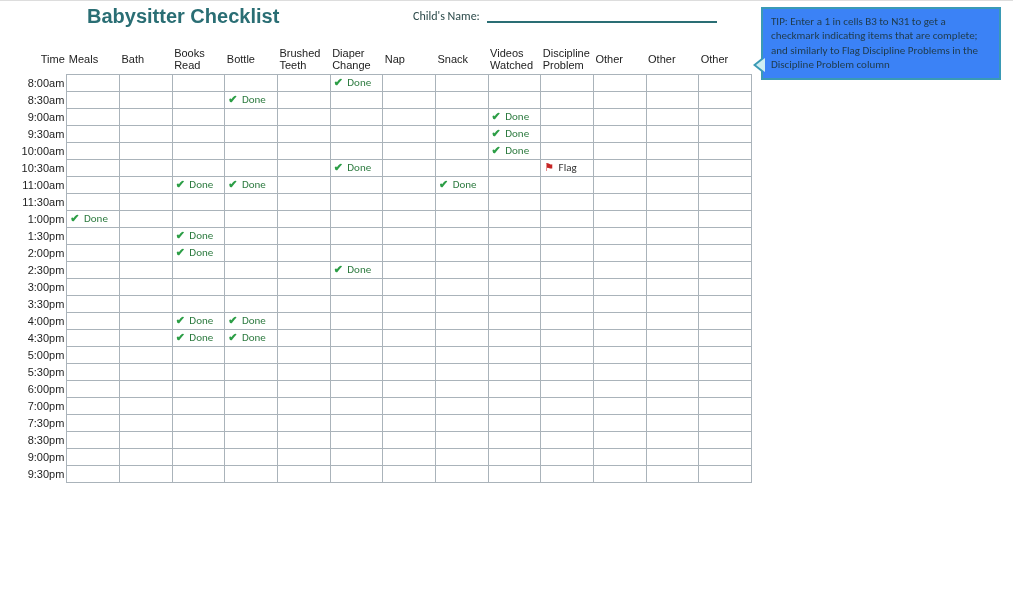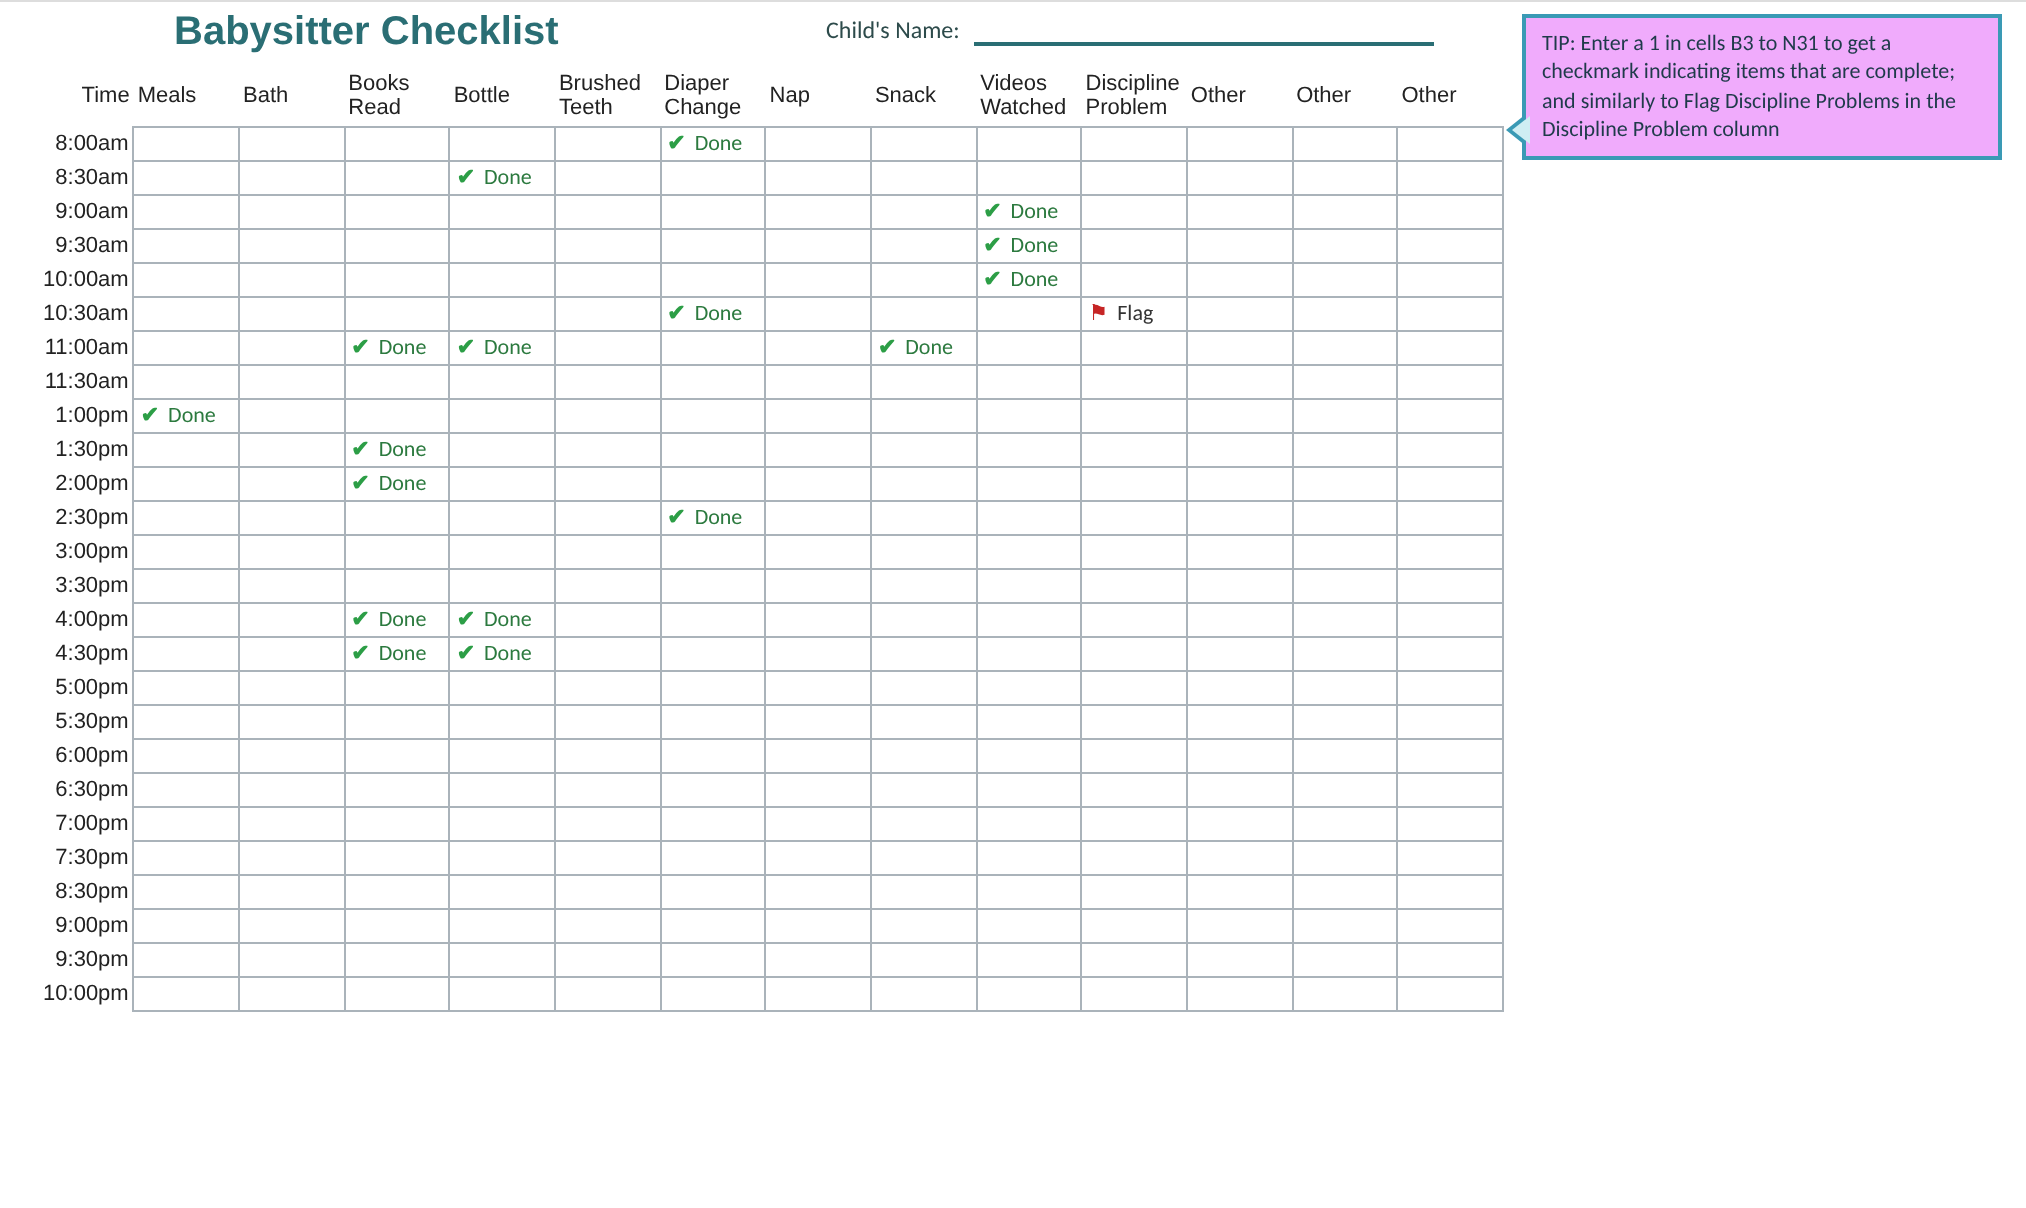--- a/index.html
+++ b/index.html
@@ -48,21 +48,21 @@
     width: 230px;
     height: 14px;
     vertical-align: bottom;
     margin-left: 4px;
   }
   .tip-box {
     position: absolute;
     right: 12px;
     top: 6px;
     width: 240px;
-    background: #f0abfc;
+    background: #3b82f6;
     border: 2px solid #3a9ab5;
     color: #1f3a4a;
     font-size: 11px;
     padding: 6px 8px;
     line-height: 1.3;
   }
   .tip-box::before {
     content: "";
     position: absolute;
     left: -10px;
@@ -78,21 +78,21 @@
     left: -7px;
     top: 49px;
     width: 0; height: 0;
     border-top: 7px solid transparent;
     border-bottom: 7px solid transparent;
     border-right: 9px solid #cfeef3;
   }
   .grid-wrap {
     position: absolute;
     left: 0;
-    top: 32px;
+    top: 43px;
     width: 752px;
   }
   table.grid {
     border-collapse: collapse;
     width: 752px;
     table-layout: fixed;
   }
   table.grid th {
     font-weight: 500;
     font-size: 11px;
@@ -501,36 +501,20 @@
             <td></td>
             <td></td>
             <td></td>
             <td></td>
             <td></td>
             <td></td>
             <td></td>
             <td></td>
           </tr>
           <tr>
-            <td class="time-c">6:30pm</td>
-            <td></td>
-            <td></td>
-            <td></td>
-            <td></td>
-            <td></td>
-            <td></td>
-            <td></td>
-            <td></td>
-            <td></td>
-            <td></td>
-            <td></td>
-            <td></td>
-            <td></td>
-          </tr>
-          <tr>
             <td class="time-c">7:00pm</td>
             <td></td>
             <td></td>
             <td></td>
             <td></td>
             <td></td>
             <td></td>
             <td></td>
             <td></td>
             <td></td>
@@ -582,36 +566,20 @@
             <td></td>
             <td></td>
             <td></td>
             <td></td>
             <td></td>
             <td></td>
             <td></td>
           </tr>
           <tr>
             <td class="time-c">9:30pm</td>
-            <td></td>
-            <td></td>
-            <td></td>
-            <td></td>
-            <td></td>
-            <td></td>
-            <td></td>
-            <td></td>
-            <td></td>
-            <td></td>
-            <td></td>
-            <td></td>
-            <td></td>
-          </tr>
-          <tr>
-            <td class="time-c">10:00pm</td>
             <td></td>
             <td></td>
             <td></td>
             <td></td>
             <td></td>
             <td></td>
             <td></td>
             <td></td>
             <td></td>
             <td></td>

